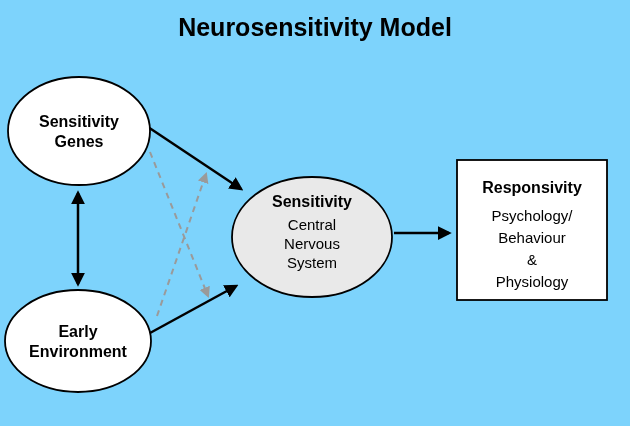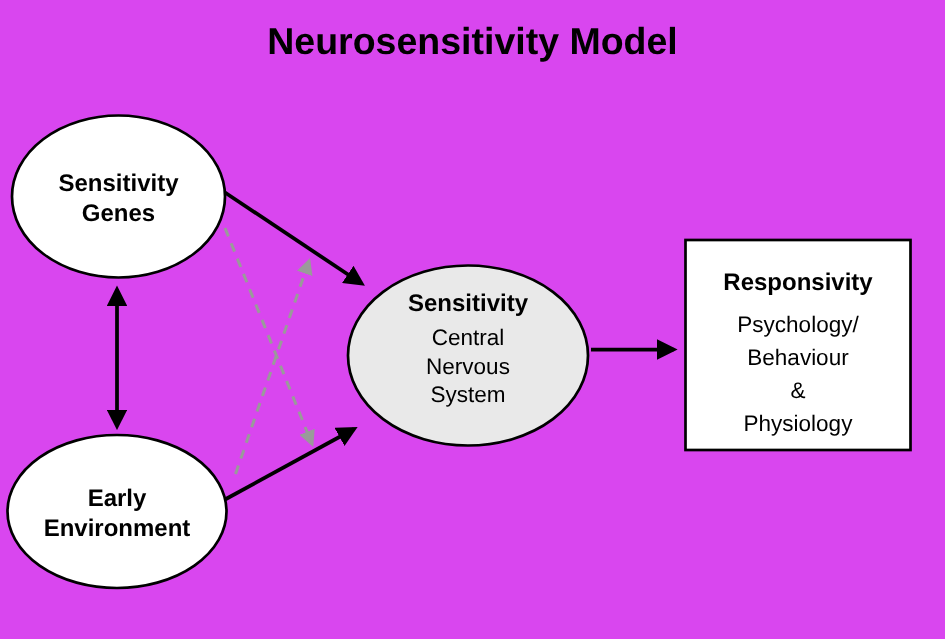--- a/index.html
+++ b/index.html
@@ -5,21 +5,21 @@
   html, body {
     margin: 0;
     padding: 0;
     background: #ffffff;
     font-family: "Liberation Sans", sans-serif;
   }
   .canvas {
     position: relative;
     width: 630px;
     height: 426px;
-    background: #d946ef;
+    background: #7dd3fc;
     overflow: hidden;
   }
   svg { display: block; }
   .title-text {
     font-size: 25px;
     font-weight: bold;
     fill: #000000;
   }
   .node-heading {
     font-size: 16px;

